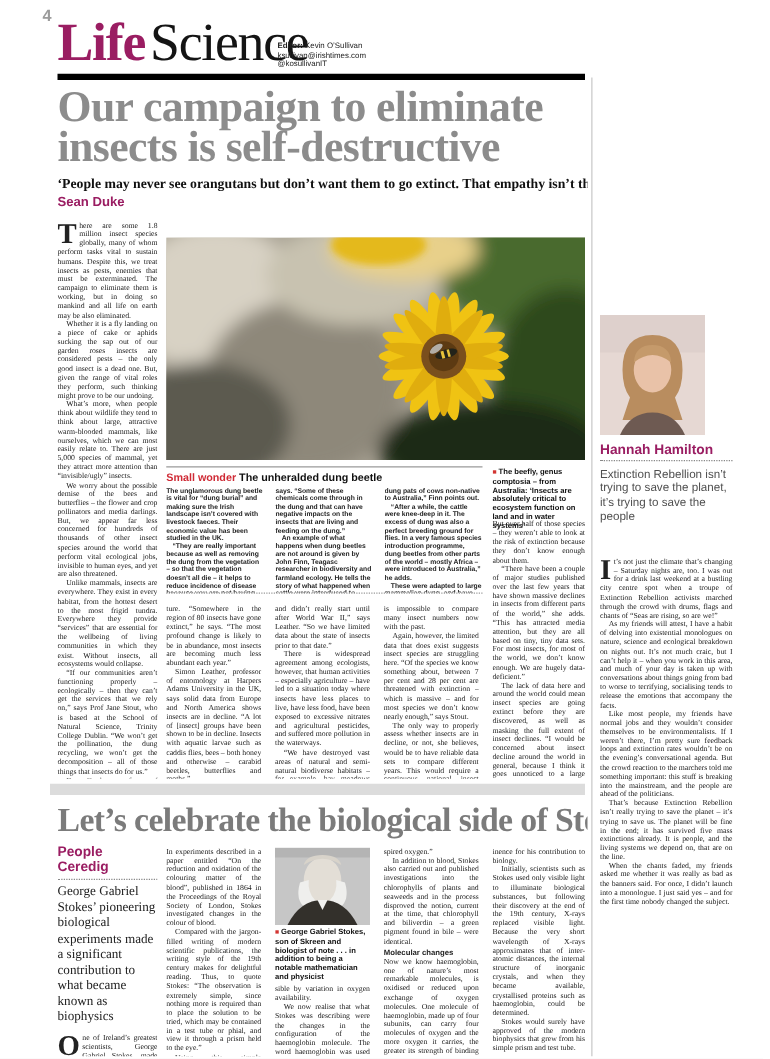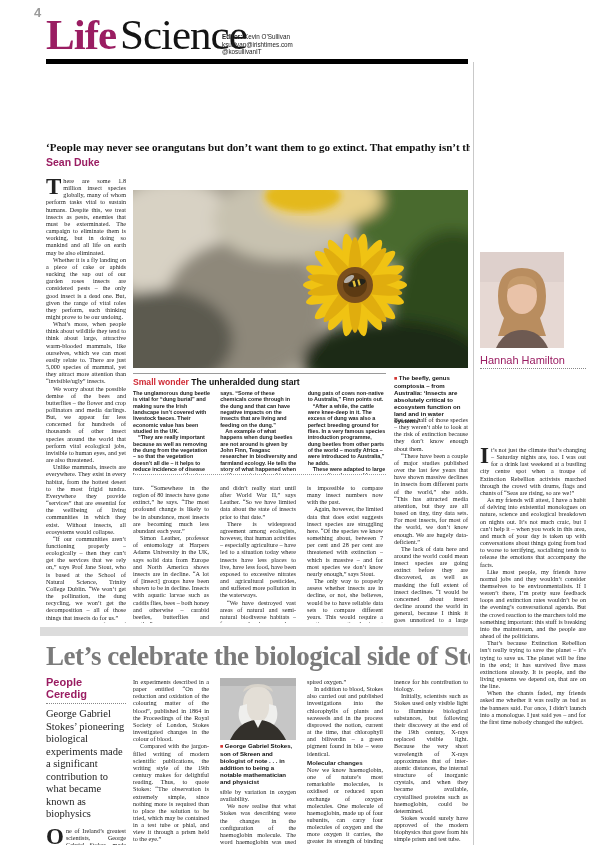--- a/index.html
+++ b/index.html
@@ -49,41 +49,42 @@
   .vrule { width:1px; background:#c9c9c9; }
   .dotrule { border-top:1px dotted #888; height:1px; }
 
   
   .bheadline { font-size:27px; font-weight:bold; color:#7b7b7b; letter-spacing:-.5px; white-space:nowrap; }
   .standfirst { font-size:10.5px; line-height:12.5px; color:#222; }
   .sf-sans { font-family:"Liberation Sans",sans-serif; font-size:9.3px; line-height:11.3px; color:#4f4f4f; }
 
   
   .sb-headline { font-size:22px; line-height:23px; font-weight:bold; color:#141414; letter-spacing:-.5px; }
-  .sb-byline { font-family:"Liberation Sans",sans-serif; font-size:11px; font-weight:normal; color:#9a1d62; }
+  .sb-byline { font-family:"Liberation Sans",sans-serif; font-size:11px; font-weight:bold; color:#9a1d62; }
 
   img, svg { display:block; }
 </style>
 </head>
 <body>
 
 <div id="page">
 
   <div class="abs pageno" style="left:34px; top:5px;">4</div>
   <div class="abs" style="left:46px; top:10px;">
     <span class="mast-life">Life</span>
     <span class="mast-sci">Science</span>
   </div>
   <div class="abs editorblk" style="left:222px; top:33px; width:110px;">
     <div><b>Editor:</b> <span>Kevin O’Sullivan</span></div>
     <div>ksullivan@irishtimes.com</div>
     <div>@kosullivanIT</div>
   </div>
   <div class="abs blackbar" style="left:46px; top:59px; width:422px;"></div>
 
+  <div class="abs headline" style="left:46px; top:70px; width:424px;">Our campaign to eliminate insects is self-destructive</div>
   <div class="abs deck" style="left:46px; top:141px; width:424px; overflow:hidden;">‘People may never see orangutans but don’t want them to go extinct. That empathy isn’t there for insects’</div>
   <div class="abs byline" style="left:46px; top:156px;">Sean Duke</div>
 
   <div class="abs col" style="left:46px; top:177px; width:80px; height:446px;">
     <p><span class="dc">T</span><span>here are some 1.8 million insect species globally, many of whom perform tasks vital to sustain humans. Despite this, we treat insects as pests, enemies that must be exterminated. The campaign to eliminate them is working, but in doing so mankind and all life on earth may be also eliminated.</span></p>
     <p class="ind">Whether it is a fly landing on a piece of cake or aphids sucking the sap out of our garden roses insects are considered pests – the only good insect is a dead one. But, given the range of vital roles they perform, such thinking might prove to be our undoing.</p>
     <p class="ind">What’s more, when people think about wildlife they tend to think about large, attractive warm-blooded mammals, like ourselves, which we can most easily relate to. There are just 5,000 species of mammal, yet they attract more attention than “invisible/ugly” insects.</p>
     <p class="ind">We worry about the possible demise of the bees and butterflies – the flower and crop pollinators and media darlings. But, we appear far less concerned for hundreds of thousands of other insect species around the world that perform vital ecological jobs, invisible to human eyes, and yet are also threatened.</p>
     <p class="ind">Unlike mammals, insects are everywhere. They exist in every habitat, from the hottest desert to the most frigid tundra. Everywhere they provide “services” that are essential for the wellbeing of living communities in which they exist. Without insects, all ecosystems would collapse.</p>
     <p class="ind">“If our communities aren’t functioning properly – ecologically – then they can’t get the services that we rely on,” says Prof Jane Stout, who is based at the School of Natural Science, Trinity College Dublin. “We won’t get the pollination, the dung recycling, we won’t get the decomposition – all of those things that insects do for us.”</p>
@@ -142,21 +143,21 @@
           <rect x="3" y="-5" width="2" height="6" fill="#e8c23a" transform="rotate(-15 2 -2)"></rect>
           <ellipse cx="-6" cy="-6" rx="6" ry="2.6" fill="#cfd4d8" opacity=".75" transform="rotate(-35 -6 -6)"></ellipse>
         </g>
       </g>
     </svg>
   </div>
 
   <div class="abs swbox" style="left:133px; top:373px; width:253px;">
     <div class="swtitle">
       <span class="swlabel">Small wonder</span>
-      <span class="swmain">The unheralded dung start</span>
+      <span class="swmain">The unheralded dung beetle</span>
     </div>
     <div class="swcols">
       <div class="swcol">
         <p>The unglamorous dung beetle is vital for “dung burial” and making sure the Irish landscape isn’t covered with livestock faeces. Their economic value has been studied in the UK.</p>
         <p>“They are really important because as well as removing the dung from the vegetation – so that the vegetation doesn’t all die – it helps to reduce incidence of disease because you are not having diseases passed around by contamination with dung-splattered vegetation,” explains Prof Jane Stout.</p>
 
       </div>
       <div class="swcol">
         <p>says. “Some of these chemicals come through in the dung and that can have negative impacts on the insects that are living and feeding on the dung.”</p>
         <p>An example of what happens when dung beetles are not around is given by John Finn, Teagasc researcher in biodiversity and farmland ecology. He tells the story of what happened when cattle were introduced to Australia along with European settlement.</p>
@@ -265,20 +266,21 @@
       <rect width="84" height="30" fill="#ded0cc"></rect>
       <path d="M18 44 q0 -28 24 -28 q24 0 24 28 q0 14 -6 22 l6 18 h-48 l6 -18 q-6 -8 -6 -22 z" fill="#b98d5f"></path>
       <ellipse cx="42" cy="44" rx="15" ry="18" fill="#e9c2a8"></ellipse>
       <path d="M27 38 q15 -12 30 0 q-1 -14 -15 -14 q-14 0 -15 14 z" fill="#c59a6b"></path>
       <path d="M16 96 q8 -18 26 -18 q18 0 26 18 z" fill="#6e5a52"></path>
     </svg>
   </div>
 
   <div class="abs sb-byline" style="left:480px; top:354px;">Hannah Hamilton</div>
   <div class="abs dotrule" style="left:480px; top:368px; width:106px;"></div>
+  <div class="abs sf-sans" style="left:480px; top:374px; width:106px;">Extinction Rebellion isn’t trying to save the planet, it’s trying to save the people</div>
 
   <div class="abs col" style="left:480px; top:446px; width:106px; height:396px;">
     <p><span class="dc">I</span><span>t’s not just the climate that’s changing – Saturday nights are, too. I was out for a drink last weekend at a bustling city centre spot when a troupe of Extinction Rebellion activists marched through the crowd with drums, flags and chants of “Seas are rising, so are we!”</span></p>
     <p class="ind">As my friends will attest, I have a habit of delving into existential monologues on nature, science and ecological breakdown on nights out. It’s not much craic, but I can’t help it – when you work in this area, and much of your day is taken up with conversations about things going from bad to worse to terrifying, socialising tends to release the emotions that accompany the facts.</p>
     <p class="ind">Like most people, my friends have normal jobs and they wouldn’t consider themselves to be environmentalists. If I weren’t there, I’m pretty sure feedback loops and extinction rates wouldn’t be on the evening’s conversational agenda. But the crowd reaction to the marchers told me something important: this stuff is breaking into the mainstream, and the people are ahead of the politicians.</p>
     <p class="ind">That’s because Extinction Rebellion isn’t really trying to save the planet – it’s trying to save us. The planet will be fine in the end; it has survived five mass extinctions already. It is people, and the living systems we depend on, that are on the line.</p>
     <p class="ind">When the chants faded, my friends asked me whether it was really as bad as the banners said. For once, I didn’t launch into a monologue. I just said yes – and for the first time nobody changed the subject.</p>
   </div>
 
 </div>

